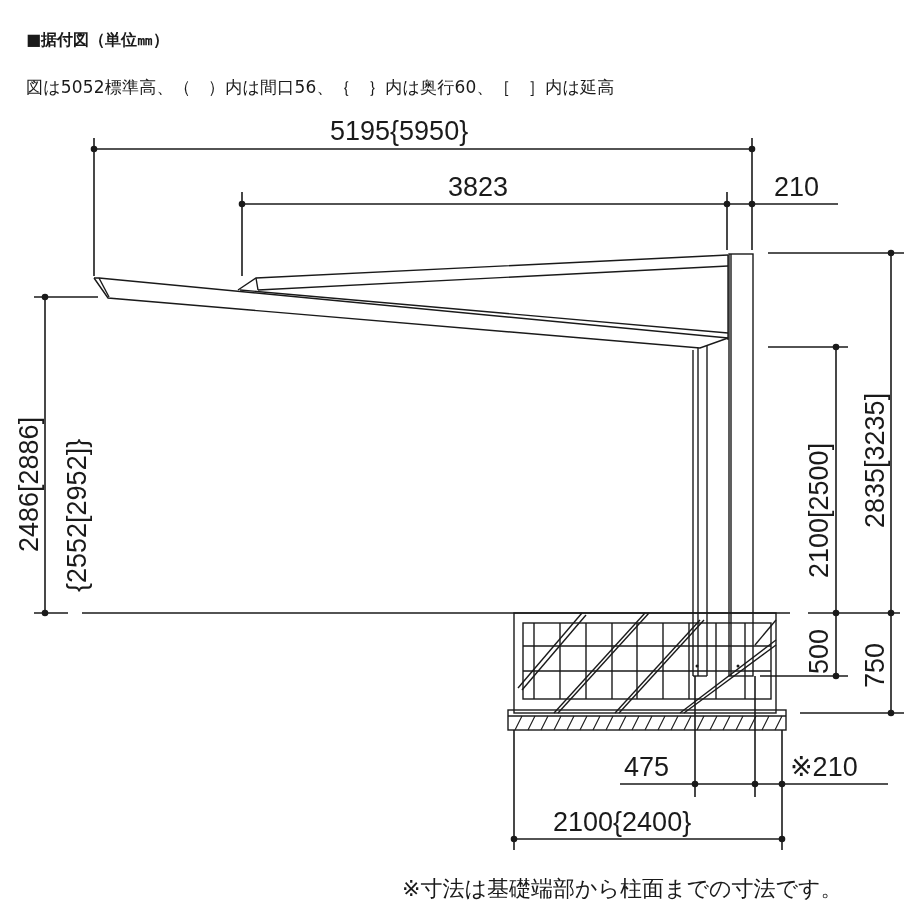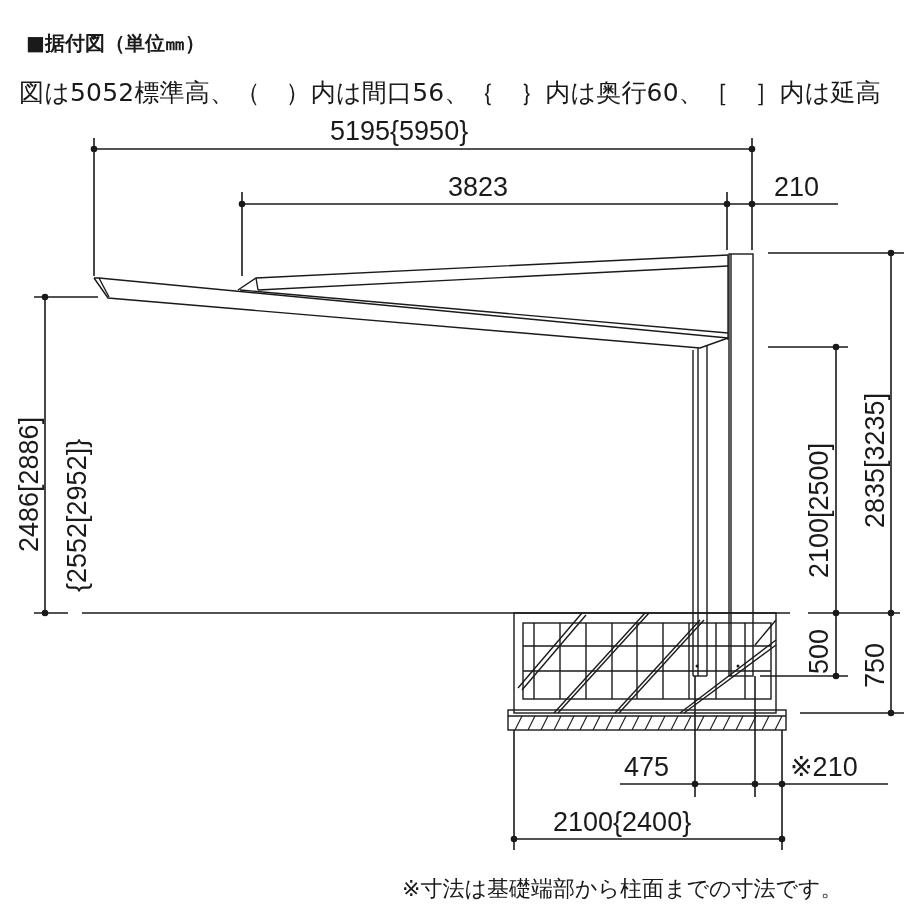--- a/index.html
+++ b/index.html
@@ -1,18 +1,18 @@
 <!DOCTYPE html>
 <html><head>
 <meta charset="utf-8">
 <style>
   html, body { margin: 0; padding: 0; background: #ffffff; }
   body { width: 920px; height: 920px; position: relative; overflow: hidden; font-family: "DejaVu Sans", "Liberation Sans", sans-serif; color: #1a1a1a; }
-  .title { position: absolute; left: 26px; top: 30px; font-size: 20px; font-weight: bold; letter-spacing: 0px; white-space: nowrap; }
-  .subtitle { position: absolute; left: 19px; top: 76px; font-size: 25px; white-space: nowrap; letter-spacing: 0.2px; }
+  .title { position: absolute; left: 26px; top: 30px; font-size: 16px; font-weight: bold; letter-spacing: 0px; white-space: nowrap; }
+  .subtitle { position: absolute; left: 26px; top: 76px; font-size: 17px; white-space: nowrap; letter-spacing: 0.2px; }
   .note { position: absolute; left: 402px; top: 874px; font-size: 22px; white-space: nowrap; }
   svg { position: absolute; left: 0; top: 0; }
   .dim { font-family: "Liberation Sans", "DejaVu Sans", sans-serif; font-size: 27px; fill: #1a1a1a; }
 </style>
 </head>
 <body>
 
 <div class="title">■据付図（単位㎜）</div>
 <div class="subtitle">図は5052標準高、（　）内は間口56、｛　｝内は奥行60、［　］内は延高</div>
 

